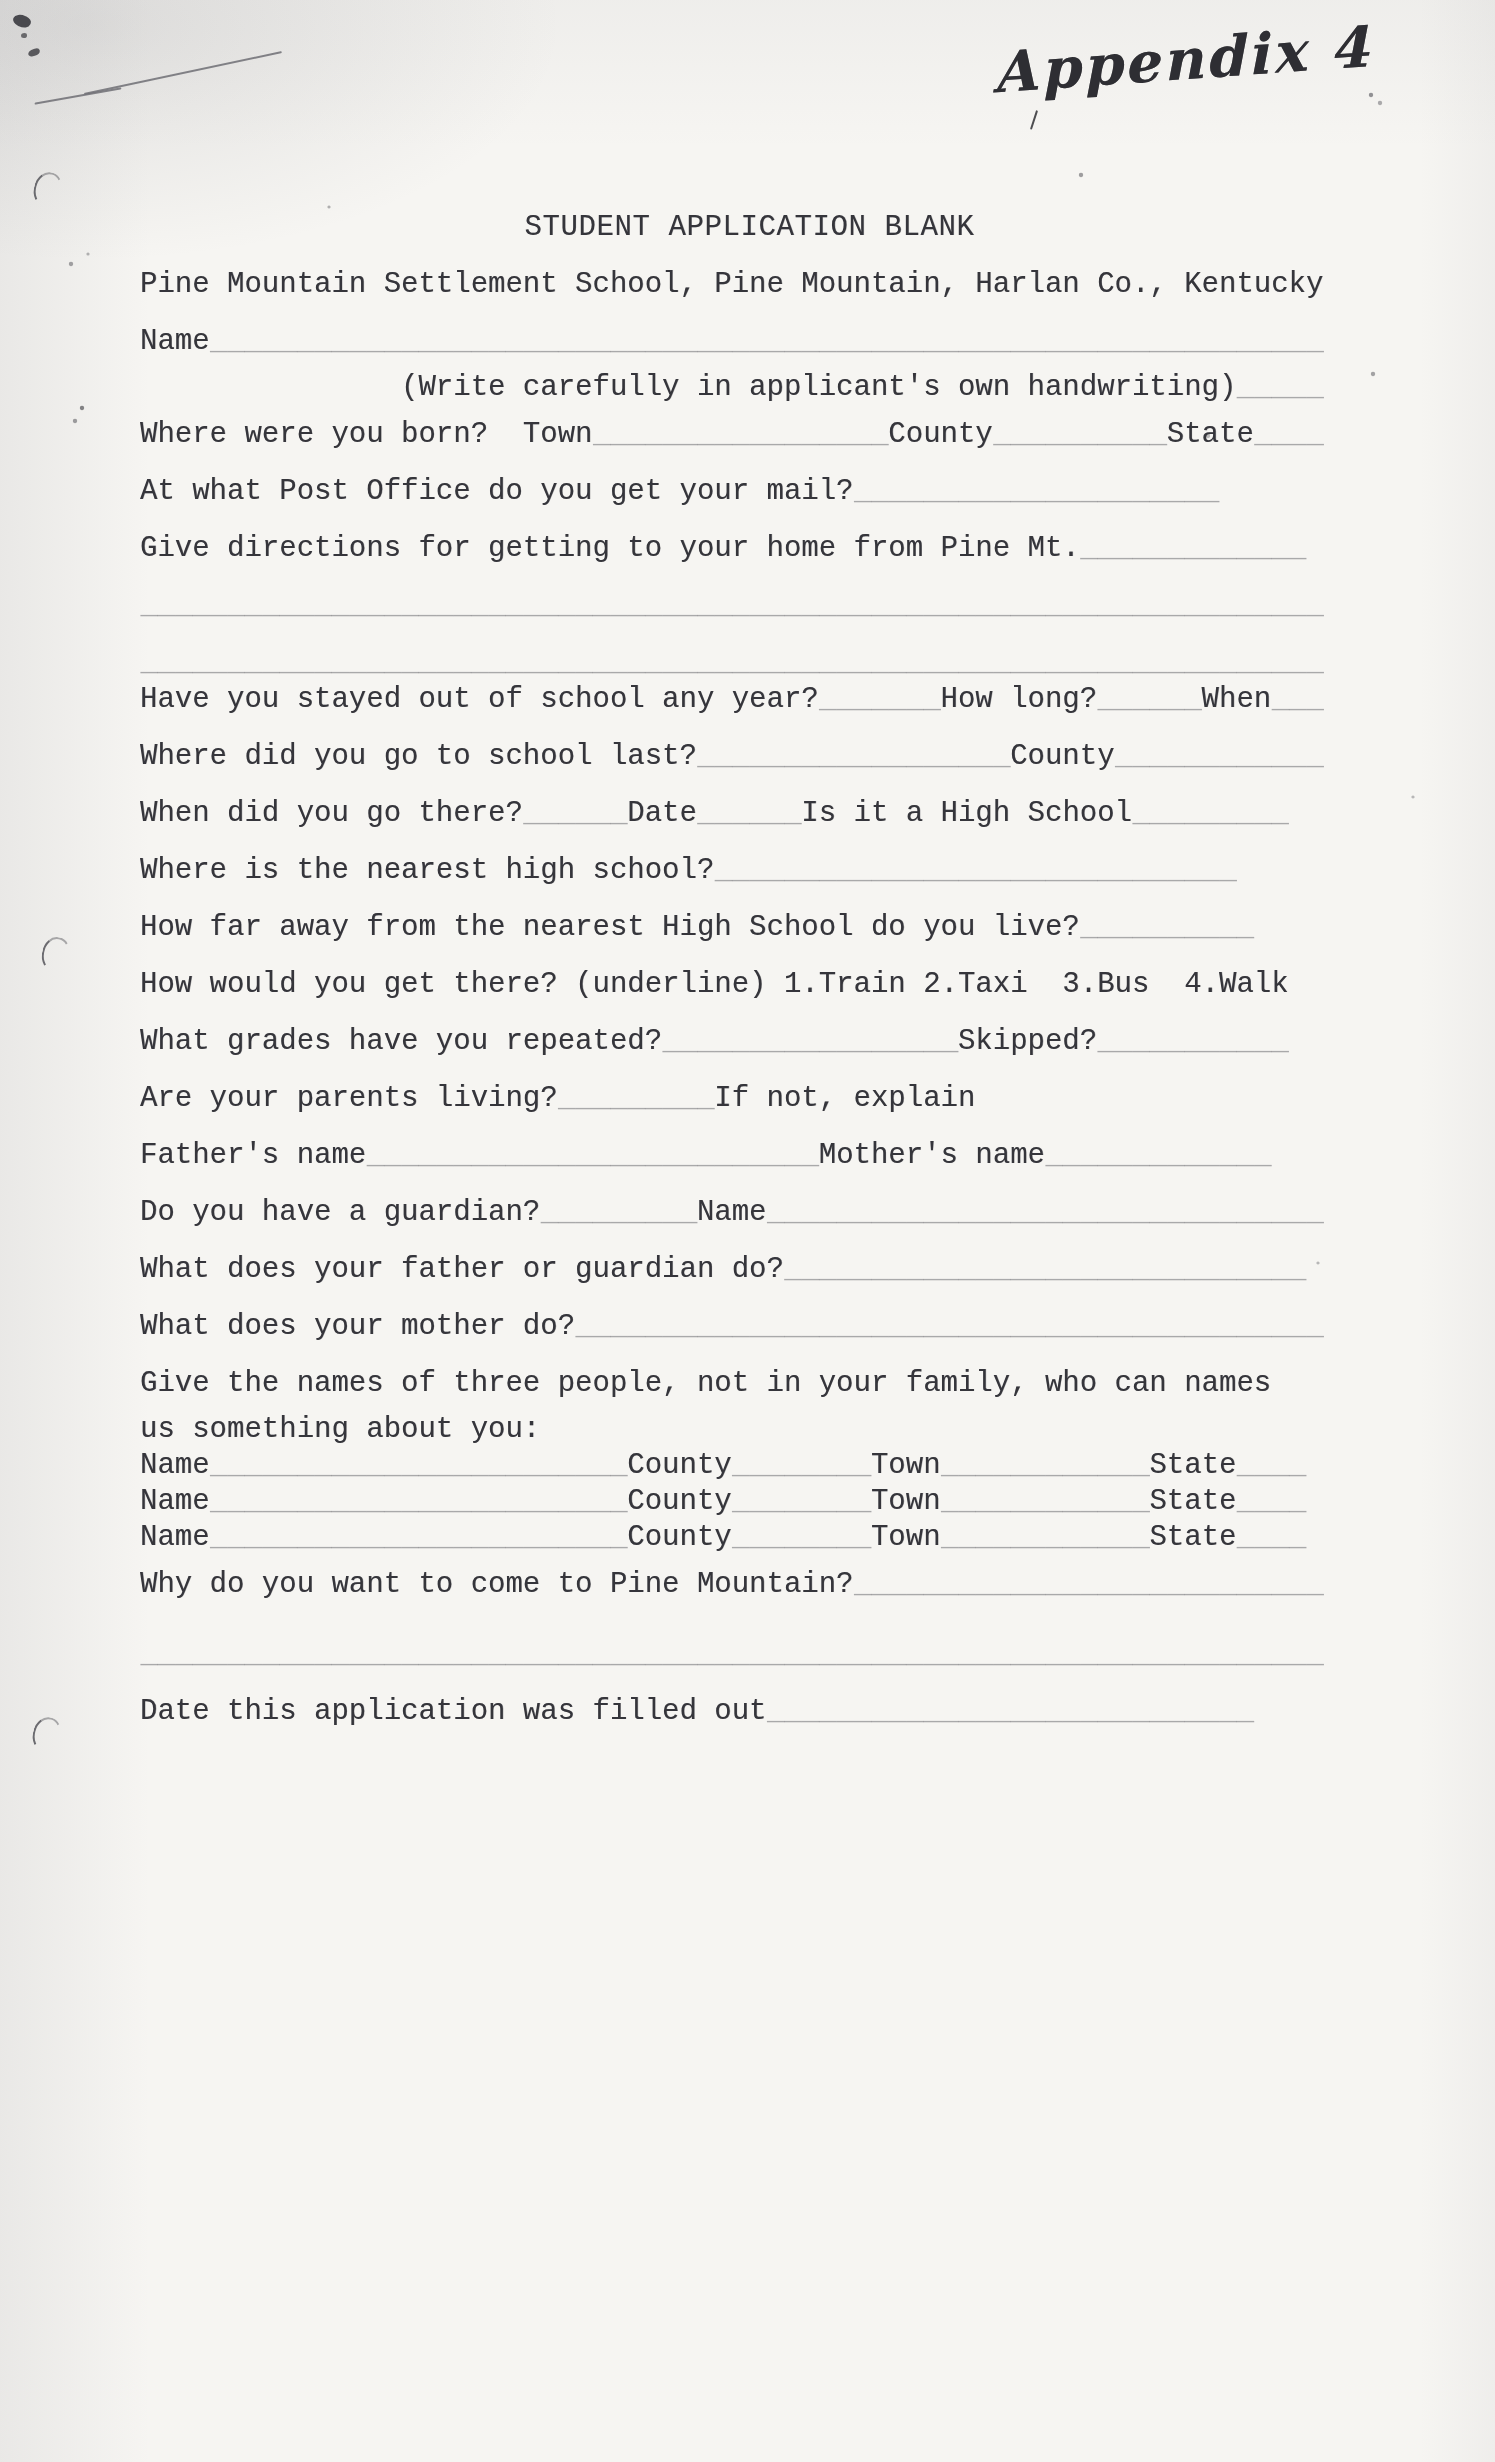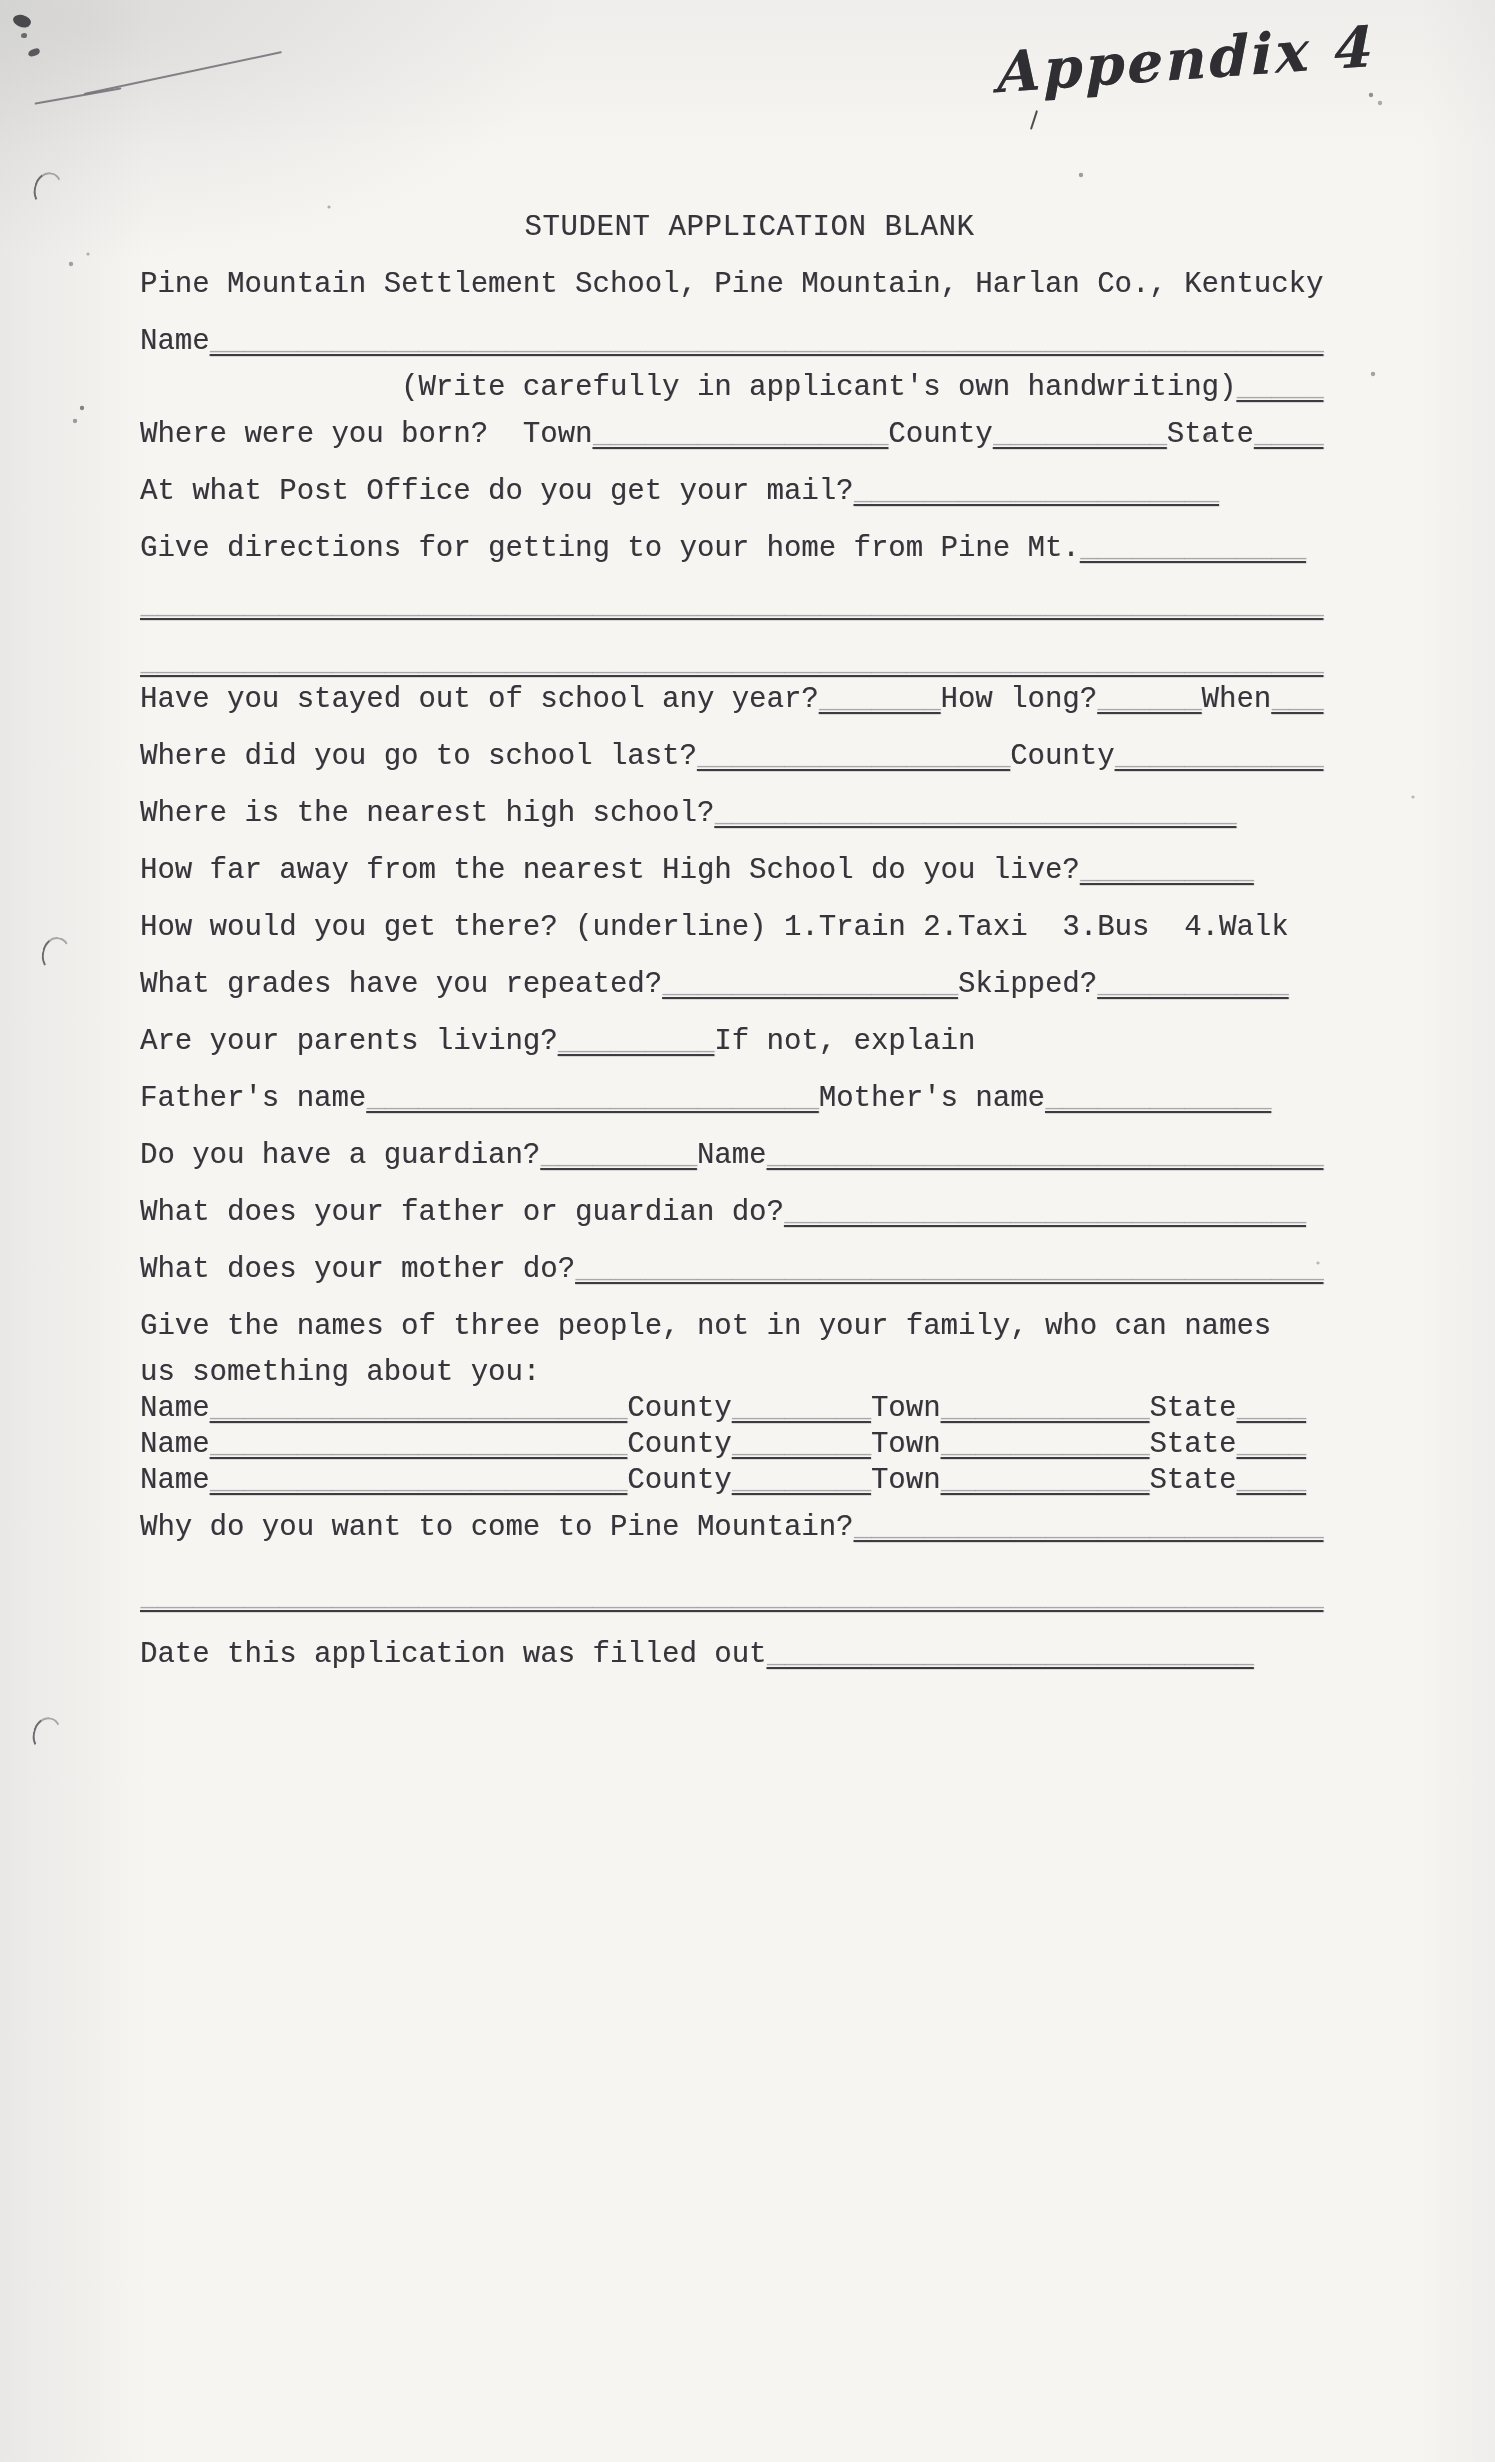--- a/index.html
+++ b/index.html
@@ -24,21 +24,20 @@
     color:#35353b;
     text-shadow:0.4px 0.4px 0.6px rgba(45,45,52,.38);
   }
   .line{white-space:pre;}
   .center{text-align:center;letter-spacing:0.6px;}
   .tight{line-height:36px;}
   .pull{margin-top:-20px;}
   .gap{margin-top:13px;}
   .blank{
     color:transparent;
-    text-decoration:underline;
     text-decoration-color:#3b3b41;
     text-decoration-thickness:2.1px;
     text-underline-offset:5.3px;
   }
   
   .appendix{
     position:absolute;left:997px;top:26px;
     font-family:"DejaVu Serif","Liberation Serif",serif;
     font-style:italic;font-weight:bold;
     font-size:56px;color:#2e2e33;letter-spacing:2.9px;
@@ -100,20 +99,21 @@
   <div class="line">Pine Mountain Settlement School, Pine Mountain, Harlan Co., Kentucky</div>
   <div class="line">Name<span class="blank">________________________________________________________________</span></div>
   <div class="line tight">               (Write carefully in applicant's own handwriting)<span class="blank">_____</span></div>
   <div class="line">Where were you born?  Town<span class="blank">_________________</span>County<span class="blank">__________</span>State<span class="blank">____</span></div>
   <div class="line">At what Post Office do you get your mail?<span class="blank">_____________________</span></div>
   <div class="line">Give directions for getting to your home from Pine Mt.<span class="blank">_____________</span></div>
   <div class="line"><span class="blank">____________________________________________________________________</span></div>
   <div class="line"><span class="blank">____________________________________________________________________</span></div>
   <div class="line pull">Have you stayed out of school any year?<span class="blank">_______</span>How long?<span class="blank">______</span>When<span class="blank">___</span></div>
   <div class="line">Where did you go to school last?<span class="blank">__________________</span>County<span class="blank">____________</span></div>
+  <div class="line">When did you go there?<span class="blank">______</span>Date<span class="blank">______</span>Is it a High School<span class="blank">_________</span></div>
   <div class="line">Where is the nearest high school?<span class="blank">______________________________</span></div>
   <div class="line">How far away from the nearest High School do you live?<span class="blank">__________</span></div>
   <div class="line">How would you get there? (underline) 1.Train 2.Taxi  3.Bus  4.Walk</div>
   <div class="line">What grades have you repeated?<span class="blank">_________________</span>Skipped?<span class="blank">___________</span></div>
   <div class="line">Are your parents living?<span class="blank">_________</span>If not, explain</div>
   <div class="line">Father's name<span class="blank">__________________________</span>Mother's name<span class="blank">_____________</span></div>
   <div class="line">Do you have a guardian?<span class="blank">_________</span>Name<span class="blank">________________________________</span></div>
   <div class="line">What does your father or guardian do?<span class="blank">______________________________</span></div>
   <div class="line">What does your mother do?<span class="blank">___________________________________________</span></div>
   <div class="line">Give the names of three people, not in your family, who can names</div>

